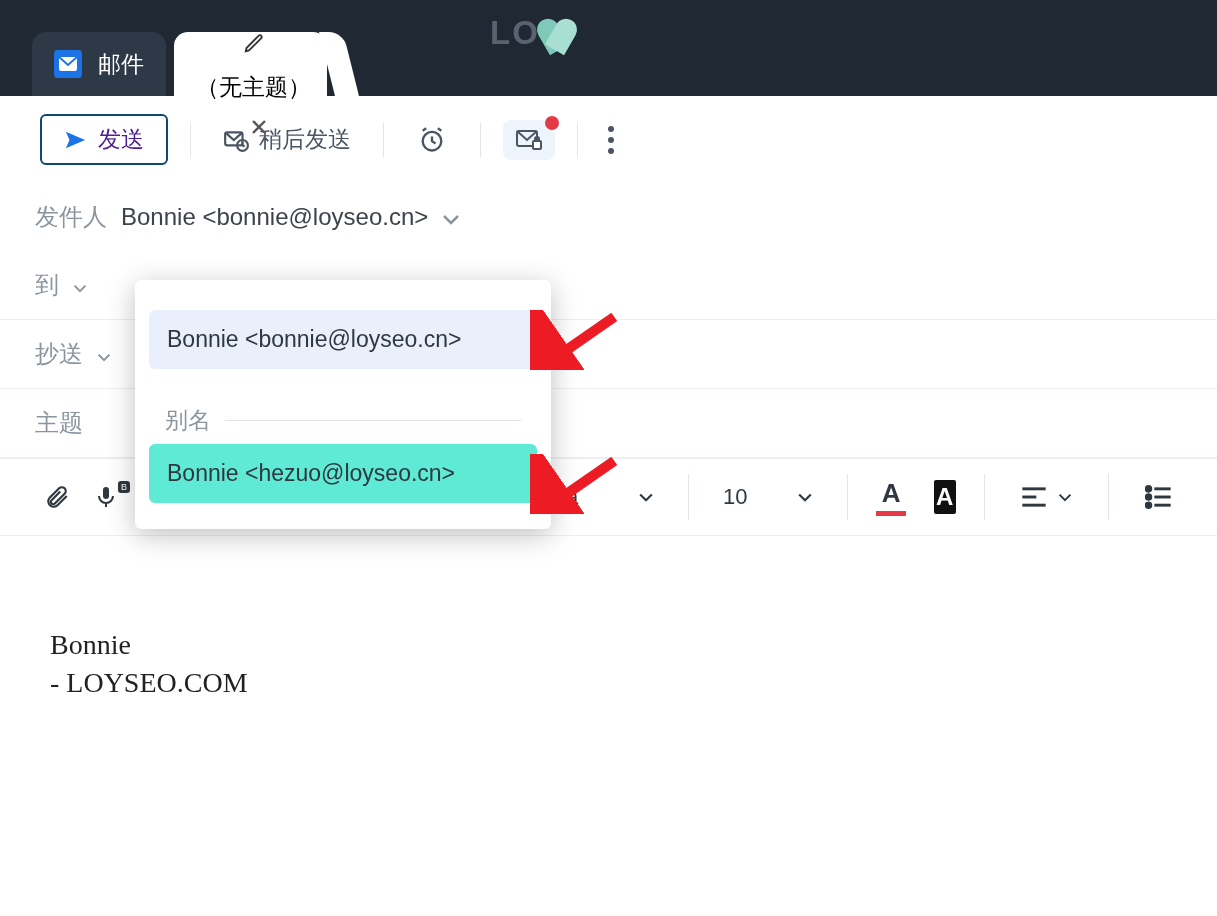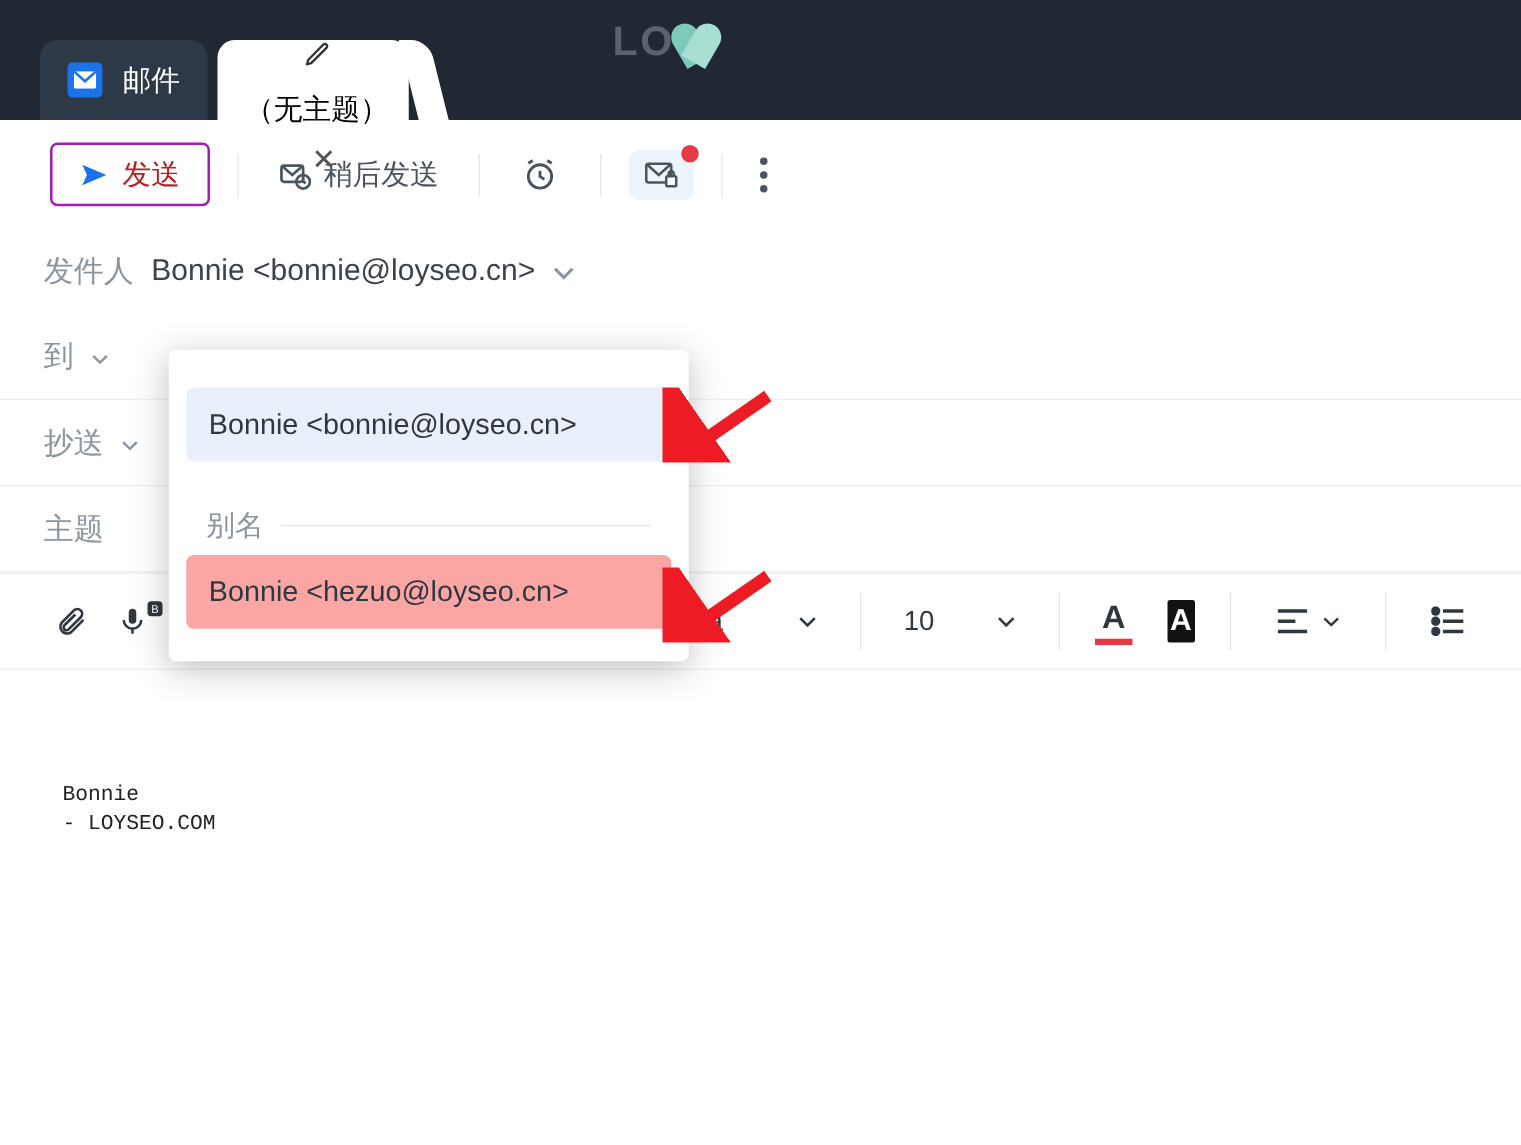--- a/index.html
+++ b/index.html
@@ -83,22 +83,22 @@
 
   
   .content { background: #fff; }
   .toolbar {
     display: flex;
     align-items: center;
     padding: 18px 40px;
     gap: 8px;
   }
   .btn-send {
-    border: 2px solid #a21caf;
-    color: #b91c1c;
+    border: 2px solid #0c4a6e;
+    color: #4c1d95;
     background: #fff;
     font-size: 23px;
     padding: 8px 22px;
     border-radius: 6px;
     display: flex; align-items: center; gap: 12px;
     cursor: pointer;
   }
   .tb-div { width:1px; height:34px; background:#e2e6ea; margin:0 14px; }
   .tb-item {
     display: flex; align-items: center; gap: 10px;
@@ -153,21 +153,21 @@
   }
   .dd-section-title .line{ flex:1; height:1px; background:#e2e6ea;}
   .dd-item {
     font-size: 23px;
     padding: 16px 18px;
     border-radius: 6px;
     color: #2f3740;
     cursor: pointer;
   }
   .dd-item.primary { background: #e9f0fb; }
-  .dd-item.alias   { background: #fca5a5; }
+  .dd-item.alias   { background: #5eead4; }
   .dd-gap { height: 36px; }
 
   
   .arrow {
     position: absolute; z-index: 60;
     width: 100px; height: 60px;
     pointer-events: none;
   }
 
   
@@ -192,22 +192,22 @@
   .font-color .bar{ width:30px;height:5px;background:#e63946; margin-top:2px;}
   .hilite {
     width:34px;height:34px;background:#111;color:#fff;
     display:flex;align-items:center;justify-content:center;
     font-weight:700;font-size:24px;cursor:pointer;border-radius:2px;
   }
 
   
   .body-area {
     padding: 90px 50px;
-    font-family: Liberation Mono, monospace;
-    font-size: 17px;
+    font-family: Liberation Serif, serif;
+    font-size: 28px;
     line-height: 1.35;
     color: #222;
     white-space: pre-line;
   }
 </style>
 </head>
 <body>
 
 <div class="tabbar">
   <div class="tab mail">

